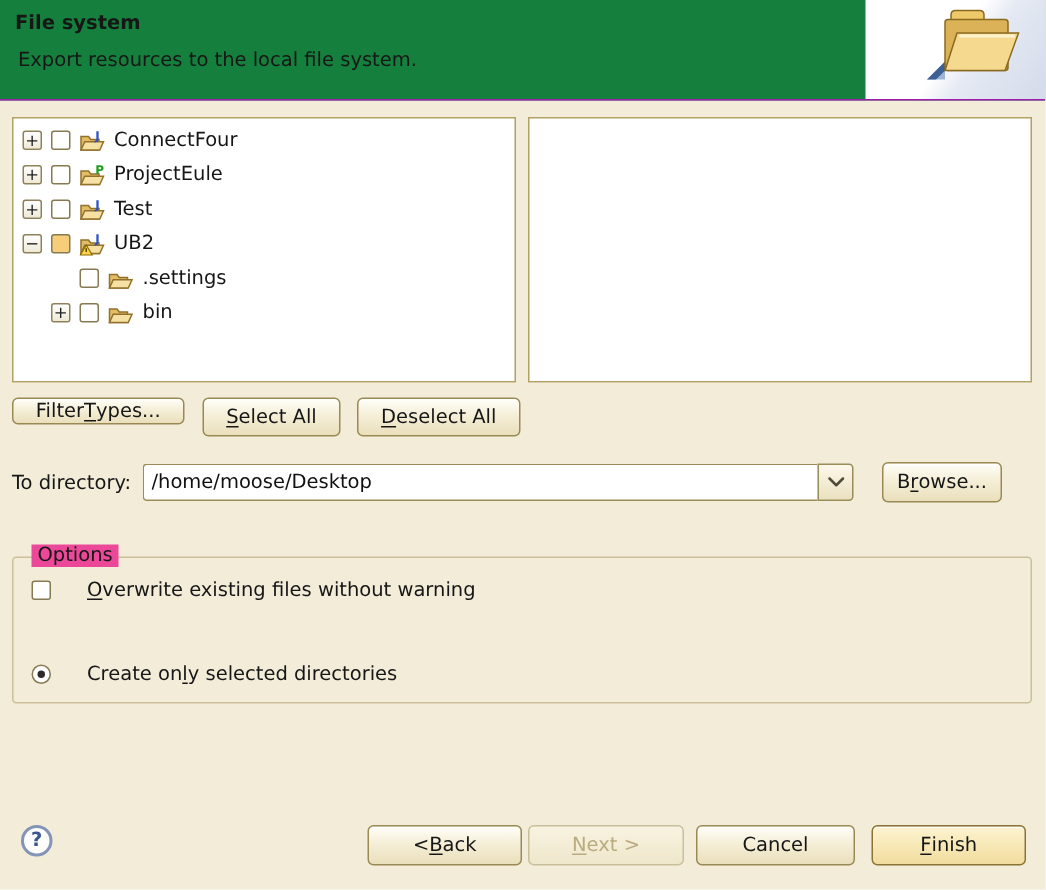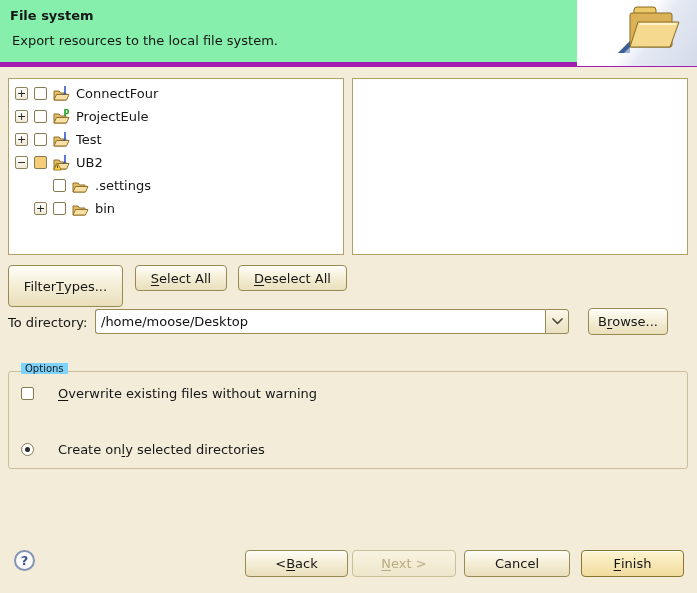--- a/index.html
+++ b/index.html
@@ -2,21 +2,21 @@
 <html><head>
 <meta charset="utf-8">
 <style>
   * { margin:0; padding:0; box-sizing:border-box; }
   html,body { width:697px; height:593px; }
   body { font-family:"DejaVu Sans","Liberation Sans",sans-serif; font-size:13px; color:#161616; }
 
   .dialog { position:relative; width:697px; height:593px; background:#f2ecd8; overflow:hidden; }
 
   
-  .header { position:absolute; left:0; top:0; width:697px; height:67px; background:#86efac; border-bottom:5px solid #a21caf; }
+  .header { position:absolute; left:0; top:0; width:697px; height:67px; background:#15803d; border-bottom:1px solid #a21caf; }
   .banner-art { position:absolute; right:0; top:0; width:120px; height:66px;
                 background:linear-gradient(125deg,#ffffff 48%, #e4e9f3 62%, #d4dbe9 100%); }
   .hdr-title { position:absolute; left:10px; top:8px; font-weight:bold; font-size:13px; }
   .hdr-sub   { position:absolute; left:12px; top:33px; font-size:13px; }
   .banner-folder { position:absolute; right:16px; top:3px; }
   .banner-arrow  { position:absolute; right:64px; top:40px; }
 
   
   .panel { position:absolute; background:#ffffff; border:1px solid #b3a164; }
   .tree-panel  { left:8px;  top:78px; width:336px; height:177px; padding-top:3px; overflow:hidden; }
@@ -41,38 +41,38 @@
   .tlabel { font-size:13px; white-space:nowrap; }
 
   
   .btn { position:absolute; display:flex; align-items:center; justify-content:center;
          border:1px solid #998a54; border-radius:4px;
          background:linear-gradient(#fffef8,#f5efd8 45%,#eadfbc);
          font-size:13px; color:#161616; box-shadow:inset 0 1px 0 rgba(255,255,255,.85); cursor:default; }
   .btn.disabled { color:#b9ab80; border-color:#c9bf9b; background:linear-gradient(#f8f3e1,#efe7cb); box-shadow:none; }
   .btn.default  { border-color:#8a7433; background:linear-gradient(#fdf4d0,#f1dc9e); }
   .u { text-decoration:underline; text-underline-offset:2px; }
-  .btn-filter   { left:8px;   top:265px; width:115px; height:42px; }
+  .btn-filter   { left:8px;   top:265px; width:115px; height:18px; }
   .btn-select   { left:135px; top:265px; width:92px;  height:26px; }
   .btn-deselect { left:238px; top:265px; width:109px; height:26px; }
 
   
   .dir-label { position:absolute; left:8px; top:315px; font-size:13px; }
   .dir-input { position:absolute; left:95px; top:309px; width:450px; height:25px;
                border:1px solid #9a8c58; border-right:none; border-radius:3px 0 0 3px;
                padding:0 5px; font:13px "DejaVu Sans","Liberation Sans",sans-serif; color:#111; background:#fff; outline:none; }
   .dir-drop  { position:absolute; left:545px; top:309px; width:24px; height:25px;
                border:1px solid #9a8c58; border-radius:0 3px 3px 0;
                background:linear-gradient(#fcf8ea,#ebe1c0); display:flex; align-items:center; justify-content:center; }
   .btn-browse { left:588px; top:308px; width:80px; height:27px; }
 
   
   .opt-group { position:absolute; left:8px; top:371px; width:680px; height:98px;
                border:1px solid #ccc09a; border-radius:3px; }
-  .opt-legend { position:absolute; left:12px; top:-9px; background:#7dd3fc; padding:0 4px; font-size:10px; }
+  .opt-legend { position:absolute; left:12px; top:-9px; background:#ec4899; padding:0 4px; font-size:13px; }
   .opt-row { position:absolute; left:12px; display:flex; align-items:center; gap:24px; }
   .opt-row.r0 { top:14px; } .opt-row.r1 { top:42px; } .opt-row.r2 { top:70px; }
   .radio { position:relative; width:13px; height:13px; flex:0 0 13px; border:1px solid #877a52; border-radius:50%;
            background:#fff; display:flex; align-items:center; justify-content:center; }
   .radio.on::before { content:""; width:5px; height:5px; border-radius:50%; background:#2b2b2b; }
   .opt-label { font-size:13px; }
 
   
   .help { position:absolute; left:14px; top:550px; width:21px; height:21px; border:2px solid #8494b6;
           border-radius:50%; display:flex; align-items:center; justify-content:center;

